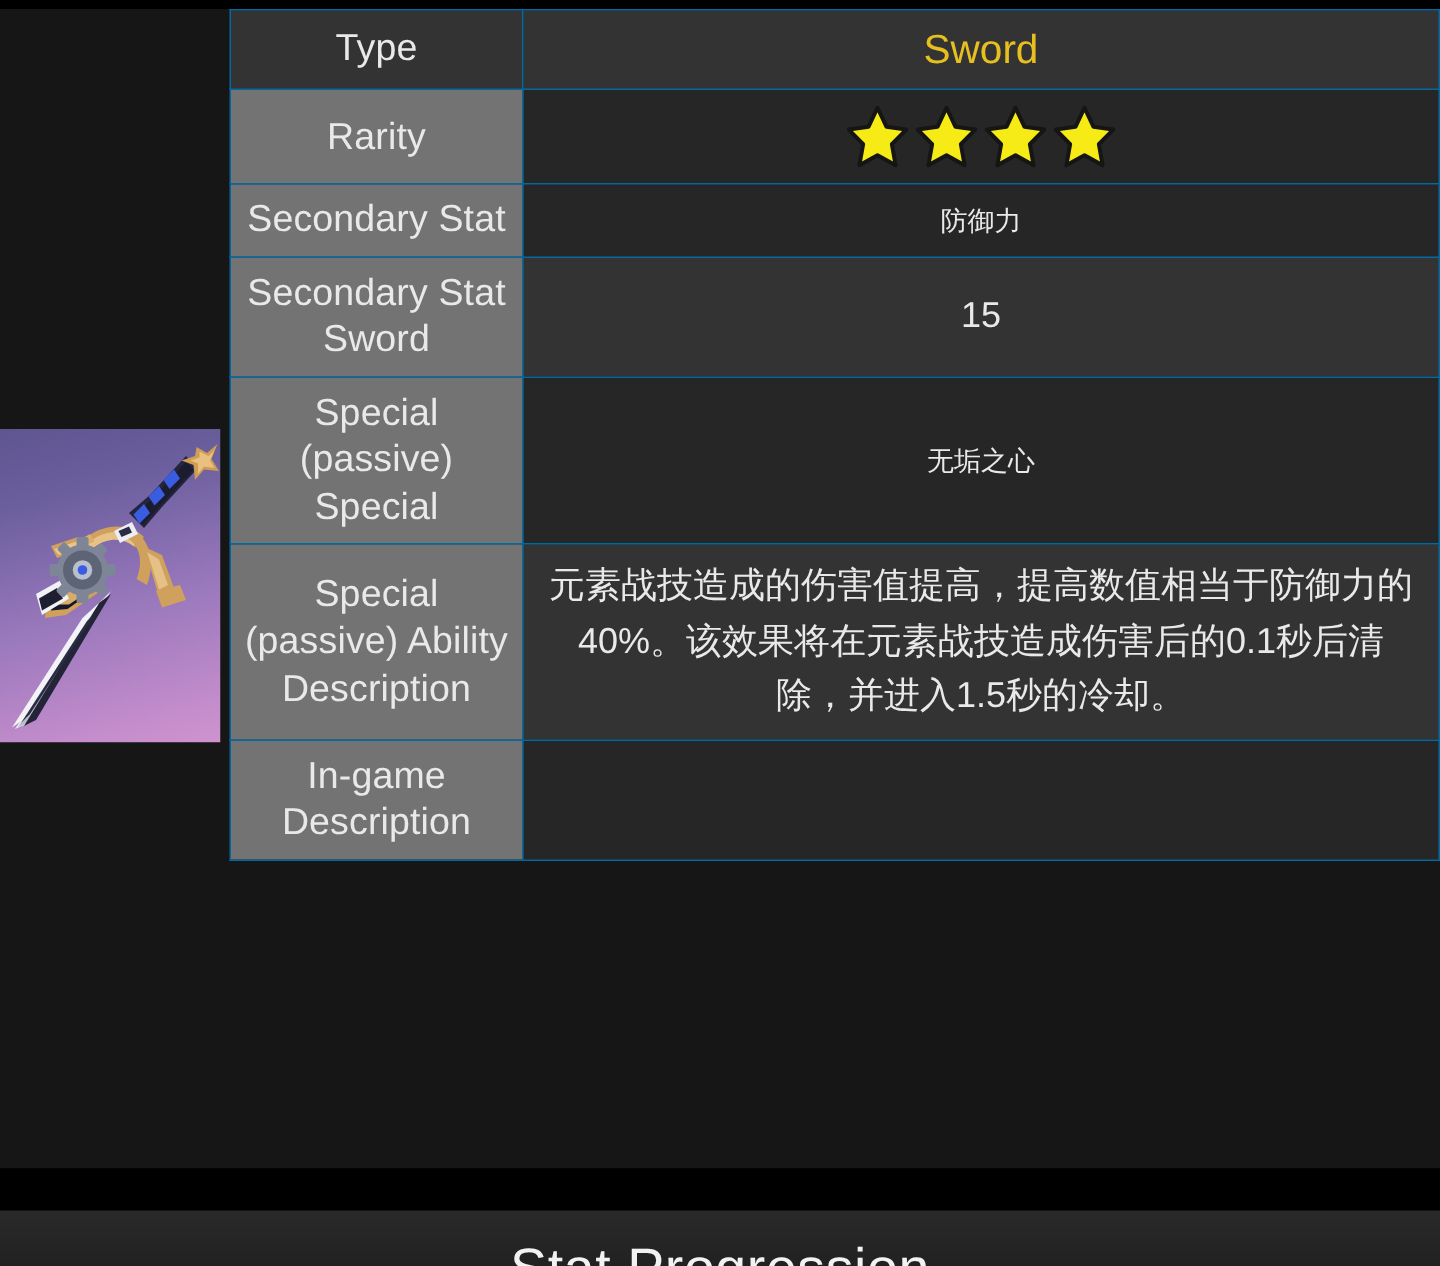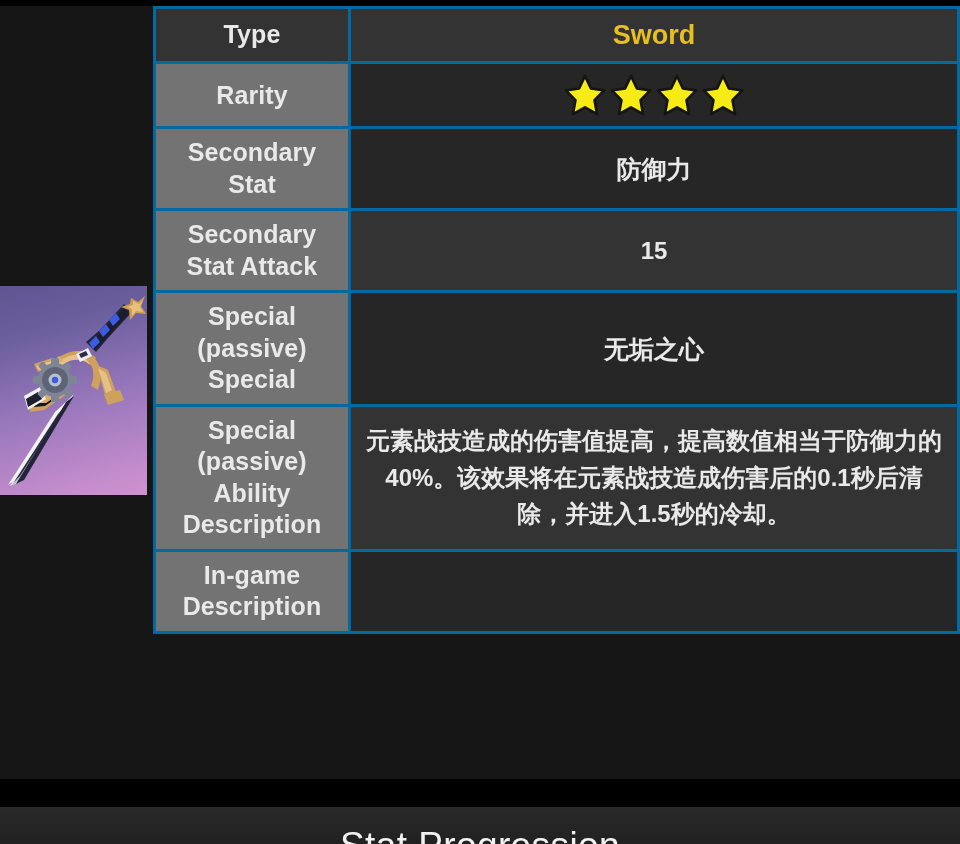--- a/index.html
+++ b/index.html
@@ -30,24 +30,23 @@
   .art-svg { position: absolute; inset: 0; }
 
   
   .tbl {
     position: absolute; left: 153px; top: 6px;
     width: 807px;
     border-collapse: collapse;
     table-layout: fixed;
   }
   .tbl td {
-    border: 3px solid #0369a1;
+    border: 1px solid #0369a1;
     vertical-align: middle;
     color: #e9e9e9;
-    font-weight: bold;
   }
   .lbl {
     width: 195px;
     text-align: center;
     font-size: 25px;
     line-height: 1.26;
     padding: 8px 6px;
     background: #737373;
     font-weight: 400;
     letter-spacing: .1px;
@@ -58,21 +57,21 @@
     line-height: 1.35;
     padding: 8px 23px;
   }
   
   .shade-a { background: #333333; }
   .shade-b { background: #262626; }
   .lbl.shade-a { background: #333333; }
 
   .gold { color: #e7c01f; font-size: 27px; }
   .num  { font-size: 24px; }
-  .cjk  { font-size: 25px; line-height: 1.45; }
+  .cjk  { font-size: 18px; line-height: 1.45; }
   .cjk-desc { font-size: 24px; line-height: 1.52; padding: 10px 14px; }
 
   .stars { display: flex; justify-content: center; align-items: center; gap: 0px; }
   .star { width: 46px; height: 46px; display: block; }
 
   
   .gap { position: absolute; left: 0; top: 779px; width: 960px; height: 28px; background: #000; }
   .footer {
     position: absolute; left: 0; top: 807px; width: 960px; height: 37px;
     background: linear-gradient(180deg, #2a2a2a 0%, #212121 100%);
@@ -179,21 +178,21 @@
         </td>
       </tr>
 
 
       <tr>
         <td class="lbl">Secondary Stat</td>
         <td class="val shade-b cjk">防御力</td>
       </tr>
 
       <tr>
-        <td class="lbl">Secondary Stat Attack</td>
+        <td class="lbl">Secondary Stat Sword</td>
         <td class="val shade-a num">15</td>
       </tr>
 
       <tr>
         <td class="lbl">Special (passive) Special</td>
         <td class="val shade-b cjk">无垢之心</td>
       </tr>
 
       <tr>
         <td class="lbl">Special (passive) Ability Description</td>

